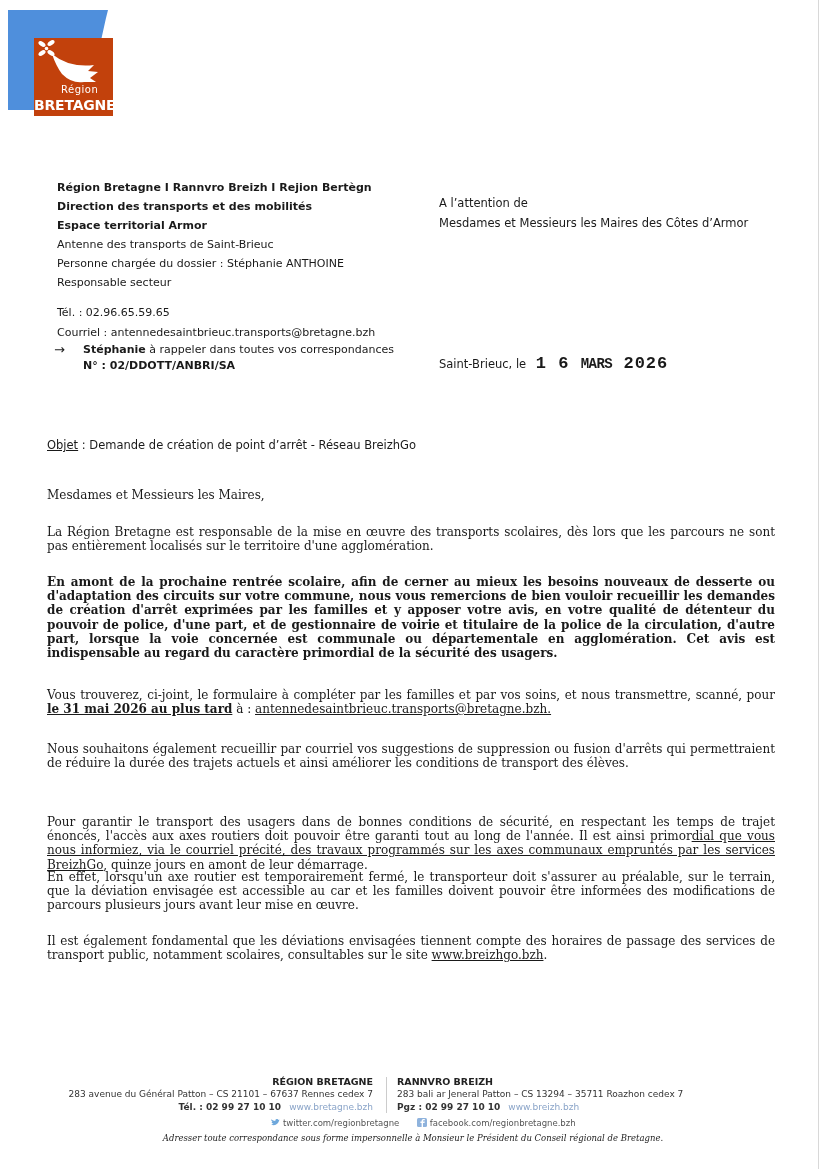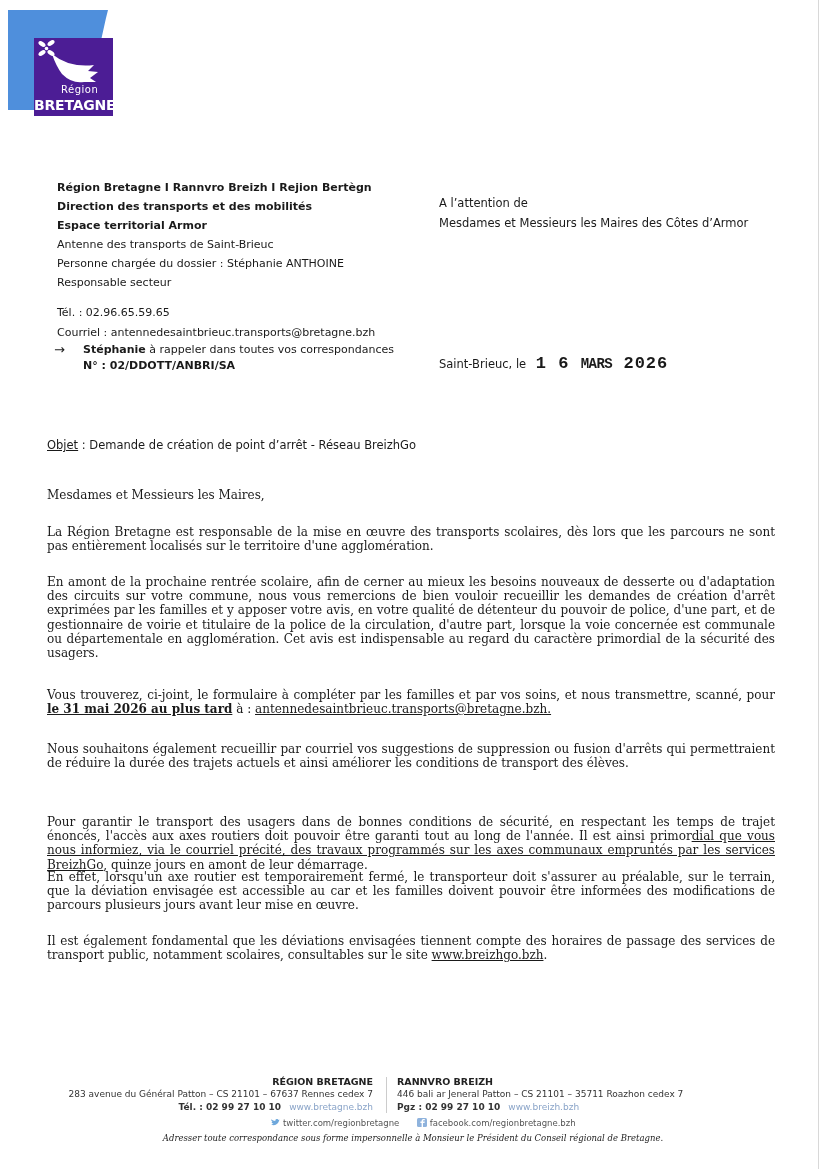--- a/index.html
+++ b/index.html
@@ -4,21 +4,21 @@
 <style>
   html, body { margin:0; padding:0; }
   body { width:826px; height:1169px; background:#fff; position:relative; overflow:hidden; color:#1a1a1a; }
   .sans { font-family:"DejaVu Sans", sans-serif; }
   .serif { font-family:"DejaVu Serif", serif; }
   .edge-line { position:absolute; left:818px; top:0; width:1px; height:1169px; background:#d8d8d8; }
 
   
   .logo-blue { position:absolute; left:8px; top:10px; width:100px; height:100px; background:#4f8fdc;
     clip-path: polygon(0 0, 100% 0, 98% 8%, 92% 35%, 90% 100%, 0 100%); }
-  .logo-black { position:absolute; left:34px; top:38px; width:79px; height:78px; background:#4c1d95; }
+  .logo-black { position:absolute; left:34px; top:38px; width:79px; height:78px; background:#c2410c; }
   .logo-black svg { position:absolute; left:0; top:0; }
   .logo-region { position:absolute; left:27px; top:46px; font-size:10px; color:#fff; letter-spacing:0.5px; }
   .logo-bretagne { position:absolute; left:0px; top:59px; font-size:14px; font-weight:bold; color:#fff; letter-spacing:-0.2px; }
 
   
   .sender { position:absolute; left:57px; top:178px; font-size:11px; line-height:19px; }
   .sender .b { font-weight:bold; }
   .sender .tight { line-height:14px; margin-top:3px; }
   .sender .ref { position:relative; }
   .sender .arrow { position:absolute; left:-3px; top:0; font-size:13px; }
@@ -107,21 +107,21 @@
 </div>
 
 <div class="body-text serif" style="top:488px;">
   <p>Mesdames et Messieurs les Maires,</p>
 </div>
 
 <div class="body-text serif" style="top:525px;">
   <p>La Région Bretagne est responsable de la mise en œuvre des transports scolaires, dès lors que les parcours ne sont pas entièrement localisés sur le territoire d'une agglomération.</p>
 </div>
 
-<div class="body-text serif" style="top:575px;">
+<div class="body-text serif" style="top:575px;font-weight:bold;">
   <p>En amont de la prochaine rentrée scolaire, afin de cerner au mieux les besoins nouveaux de desserte ou d'adaptation des circuits sur votre commune, nous vous remercions de bien vouloir recueillir les demandes de création d'arrêt exprimées par les familles et y apposer votre avis, en votre qualité de détenteur du pouvoir de police, d'une part, et de gestionnaire de voirie et titulaire de la police de la circulation, d'autre part, lorsque la voie concernée est communale ou départementale en agglomération. Cet avis est indispensable au regard du caractère primordial de la sécurité des usagers.</p>
 </div>
 
 <div class="body-text serif" style="top:688px;">
   <p><span>Vous trouverez, ci-joint, le formulaire à compléter par les familles et par vos soins, et nous transmettre, scanné, pour </span><span class="u bold">le 31 mai 2026 au plus tard</span><span> à : </span><span class="u">antennedesaintbrieuc.transports@bretagne.bzh.</span></p>
 </div>
 
 <div class="body-text serif" style="top:742px;">
   <p>Nous souhaitons également recueillir par courriel vos suggestions de suppression ou fusion d'arrêts qui permettraient de réduire la durée des trajets actuels et ainsi améliorer les conditions de transport des élèves.</p>
 </div>
@@ -139,21 +139,21 @@
 </div>
 
 <div class="foot foot-left">
   <div class="title">RÉGION BRETAGNE</div>
   <div>283 avenue du Général Patton – CS 21101 – 67637 Rennes cedex 7</div>
   <div><span class="tel">Tél. : 02 99 27 10 10</span><span class="web">www.bretagne.bzh</span></div>
 </div>
 <div class="foot-sep"></div>
 <div class="foot foot-right">
   <div class="title">RANNVRO BREIZH</div>
-  <div>446 bali ar Jeneral Patton – CS 21101 – 35711 Roazhon cedex 7</div>
+  <div>283 bali ar Jeneral Patton – CS 13294 – 35711 Roazhon cedex 7</div>
   <div><span class="tel">Pgz : 02 99 27 10 10</span><span class="web">www.breizh.bzh</span></div>
 </div>
 
 <div class="social">
   <svg class="ic" viewBox="0 0 10 9">
       <path d="M1 6 Q4 9 8 5 Q9 3 9.5 1.5 L8.5 2 Q8 0.5 6.5 1 Q5 1.5 5.3 3 Q3 3 1.2 1.2 Q1 3 2.5 4 L1.5 4 Q2 5.5 3.5 5.8 Q2.5 6.5 1 6 Z" fill="#6fa8dc"></path>
     </svg><span>twitter.com/regionbretagne</span>
   <span style="display:inline-block;width:12px"></span>
   <svg class="ic" viewBox="0 0 10 9">
       <rect x="0" y="0" width="10" height="9" rx="1.5" fill="#8fb3dd"></rect>

